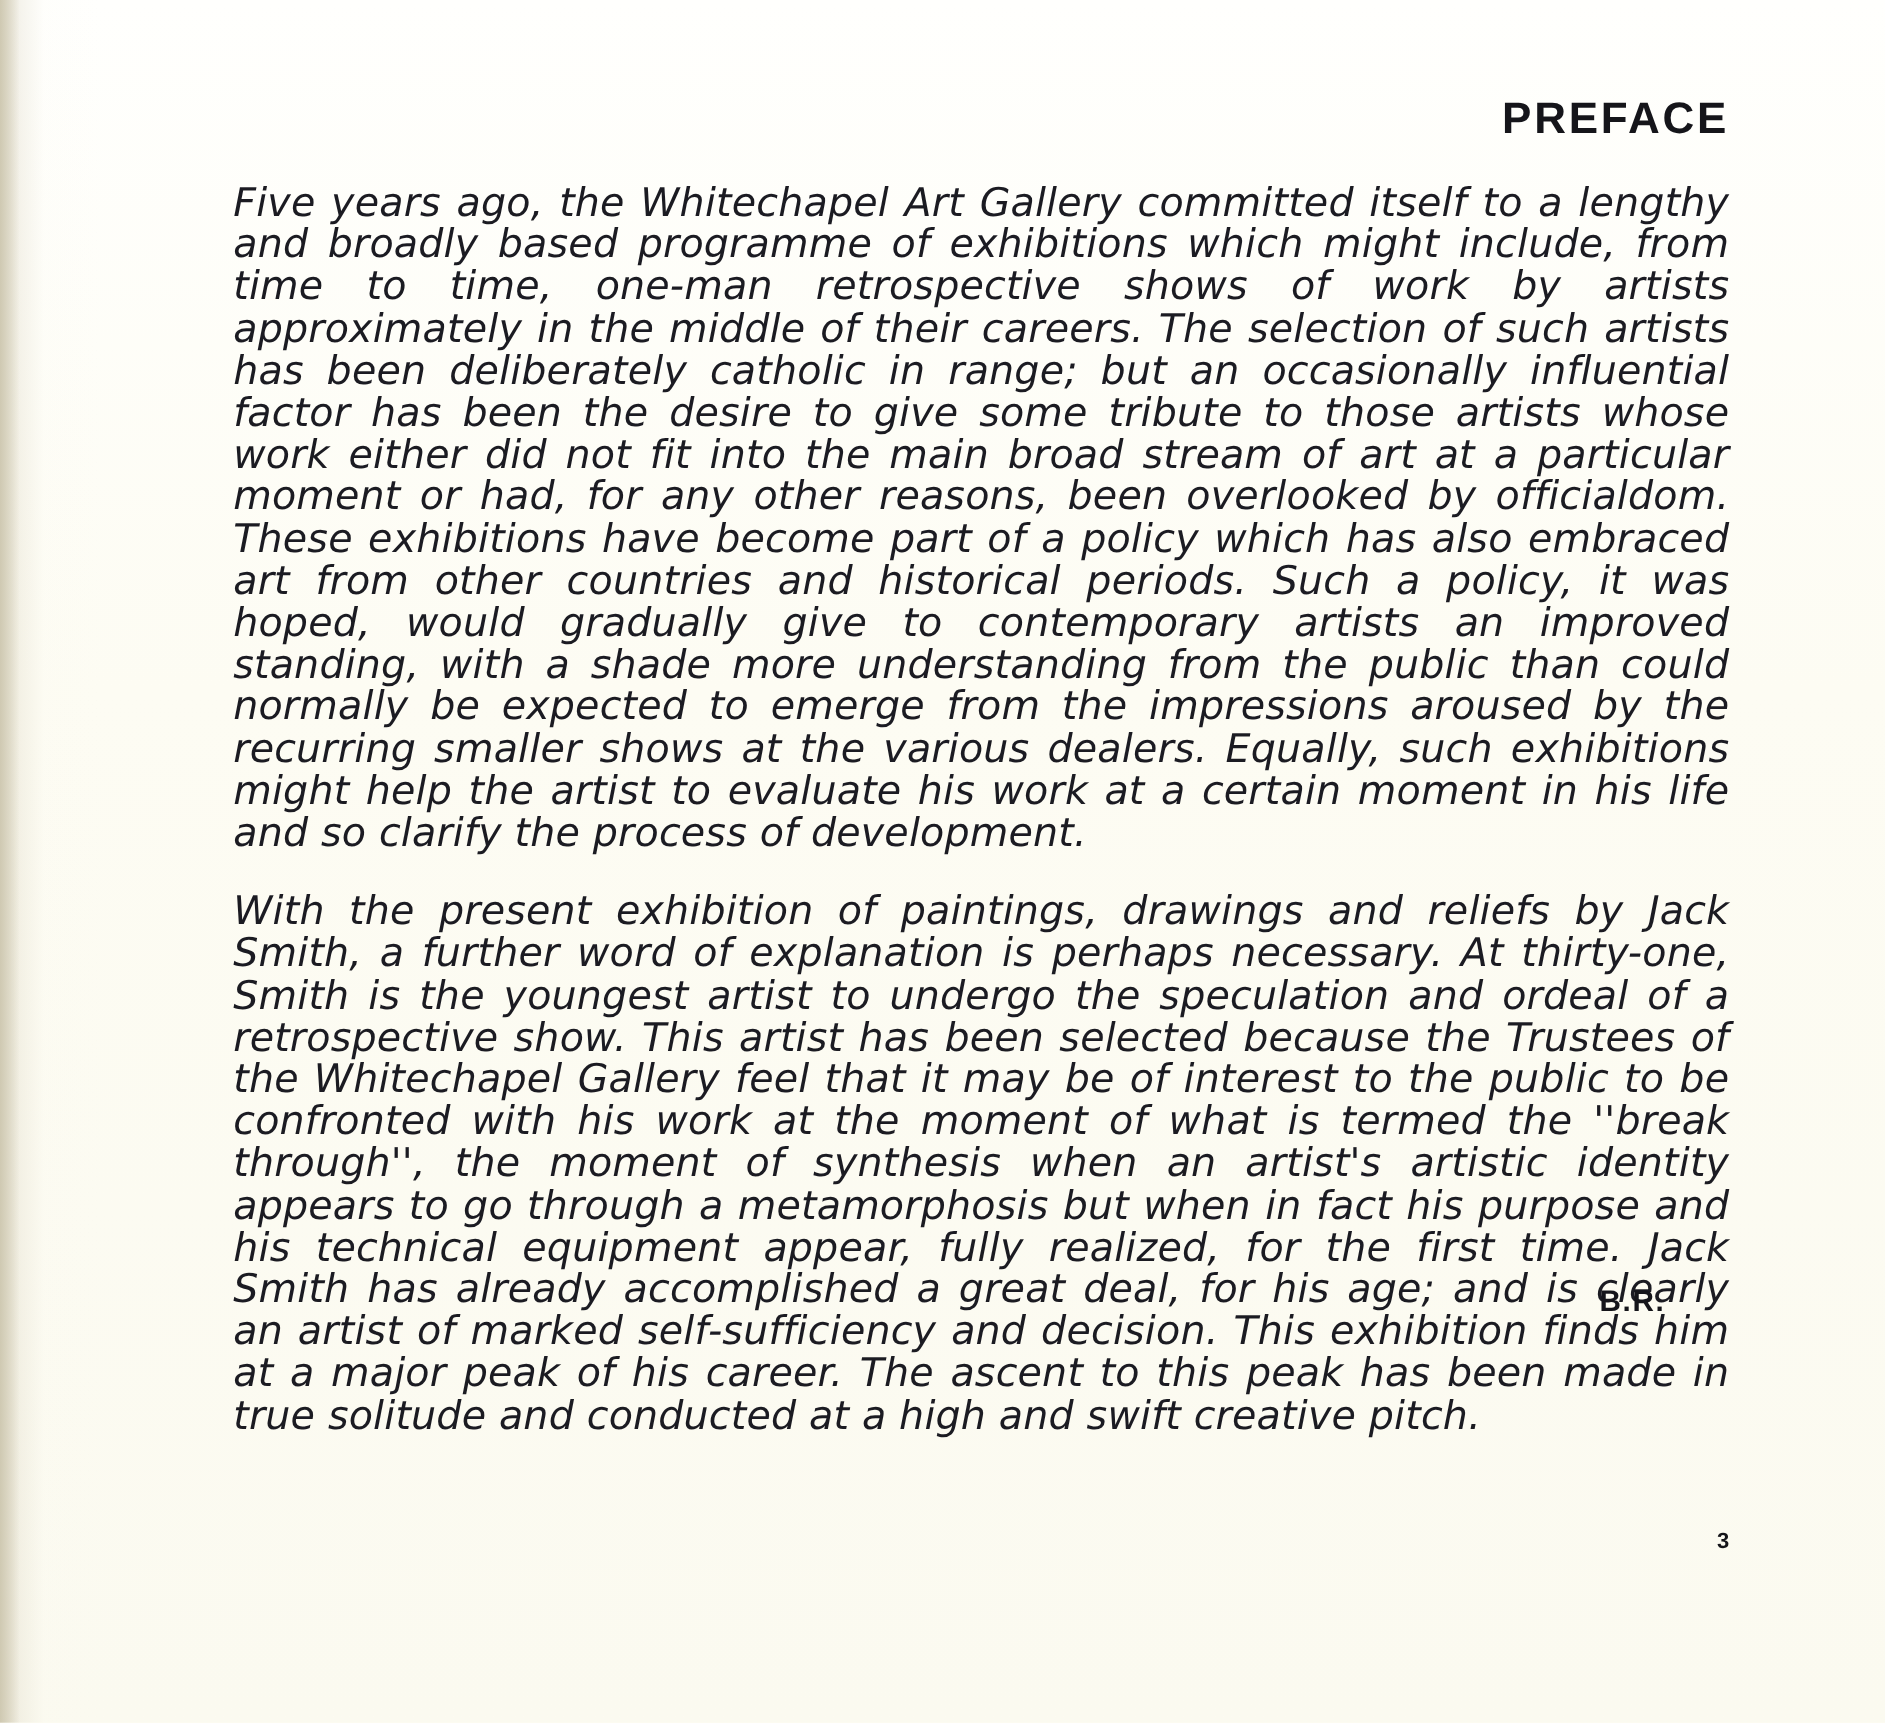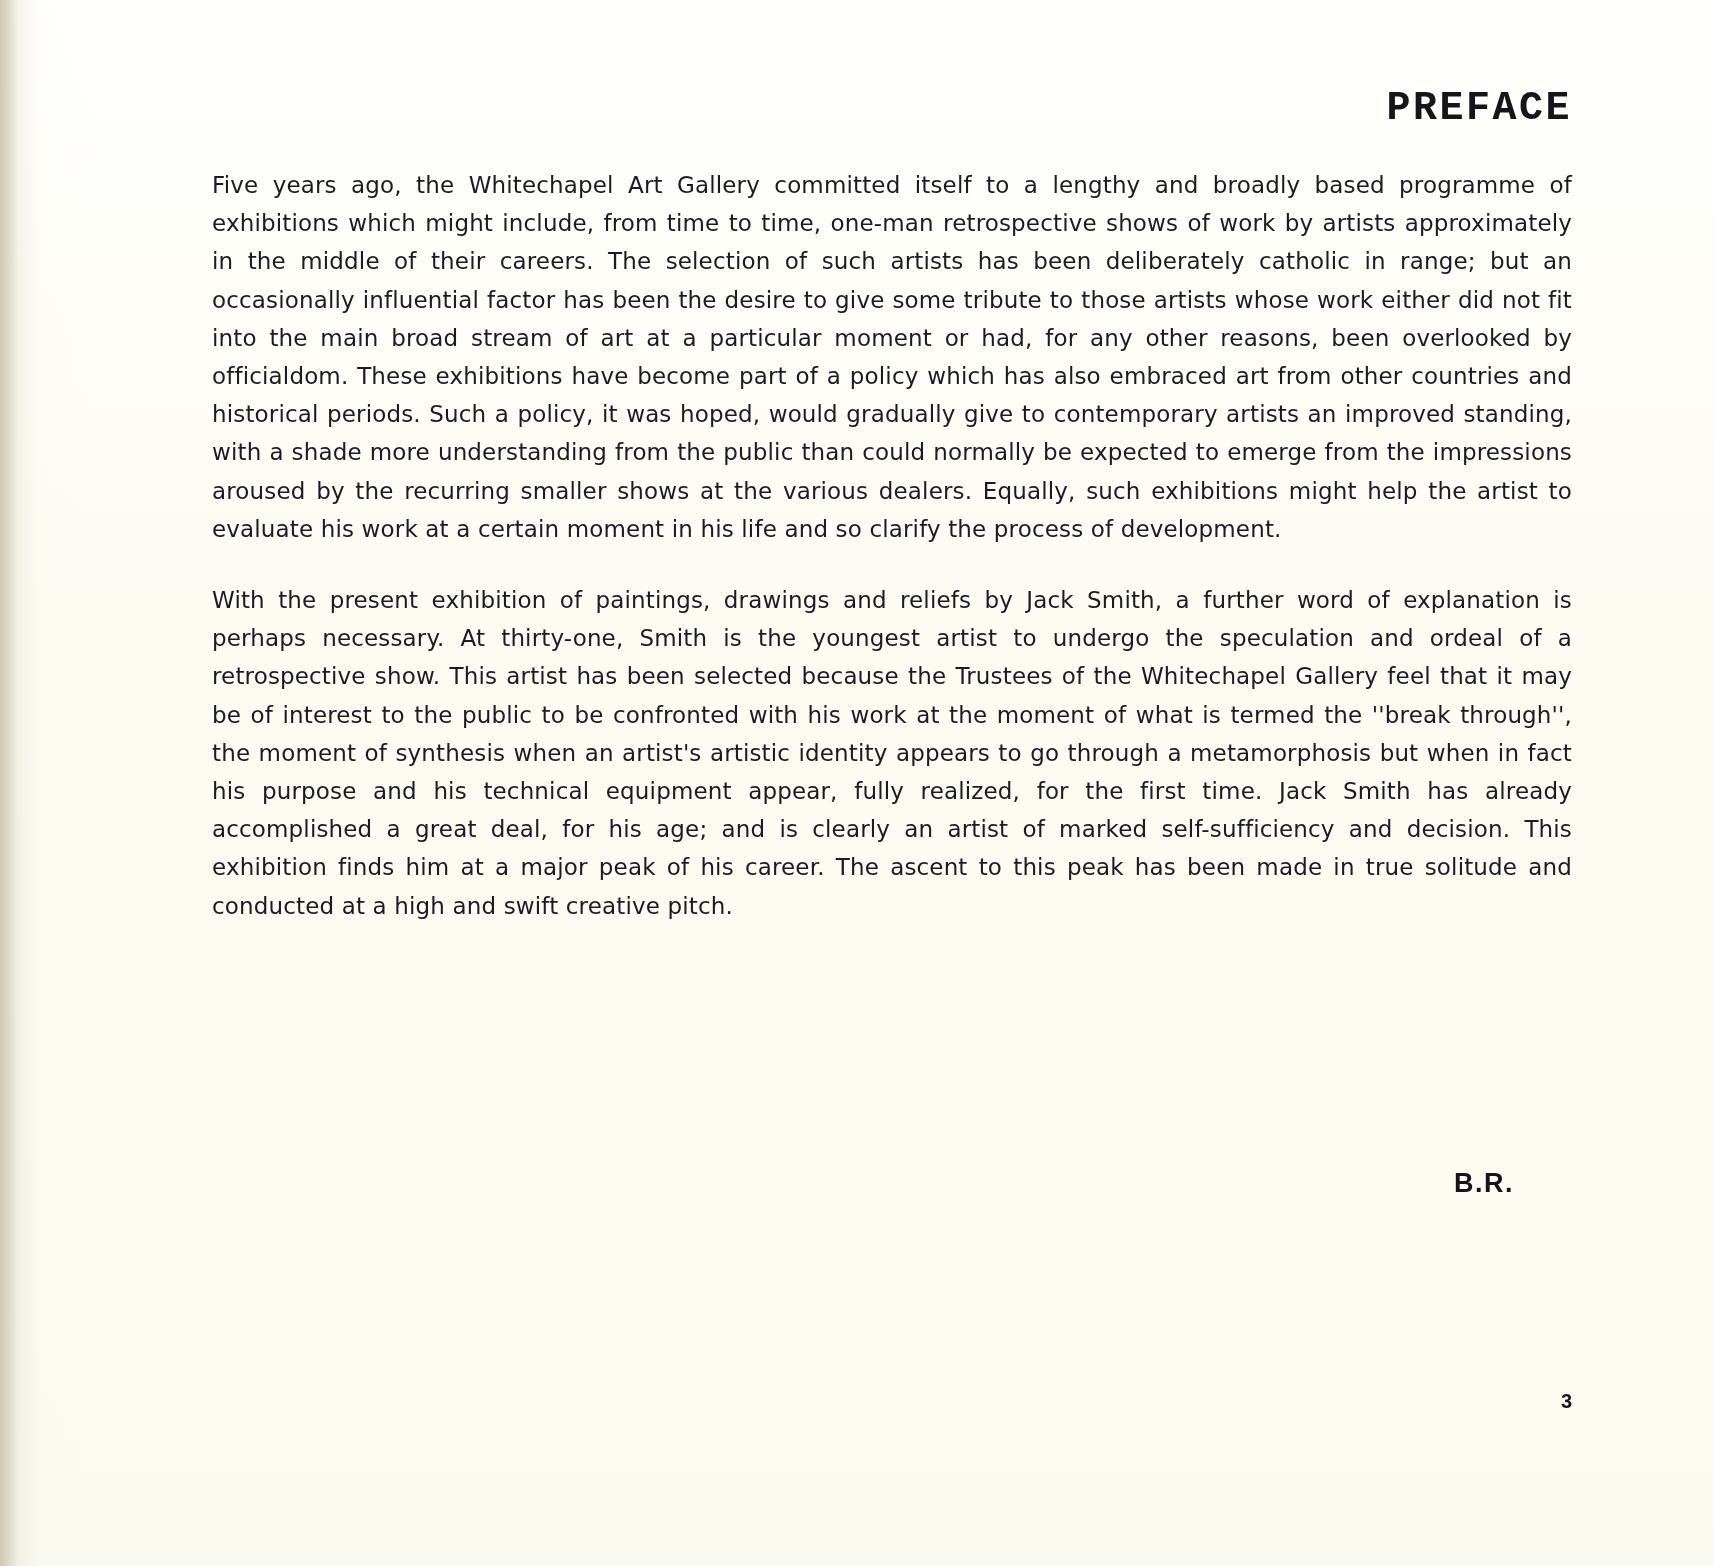--- a/index.html
+++ b/index.html
@@ -26,35 +26,36 @@
     position: absolute;
     left: 212px;
     top: 0;
     width: 1360px;
     height: 100%;
   }
   .title {
     position: absolute;
     right: 0;
     top: 86px;
-    font-family: Liberation Mono, monospace;
+    font-family: Liberation Sans, sans-serif;
     font-weight: bold;
     font-size: 40px;
     letter-spacing: 2.5px;
     color: #15151a;
   }
   .body-text {
     position: absolute;
     left: 0;
     top: 166px;
     width: 1360px;
   }
   .para {
     font-family: "DejaVu Sans", sans-serif;
-    font-size: 23px;
+    font-style: italic;
+    font-size: 36px;
     line-height: 38.2px;
     color: #1b1b22;
     text-align: justify;
     text-justify: inter-word;
     margin: 0 0 33px 0;
     letter-spacing: 0.15px;
   }
   .para:last-child { margin-bottom: 0; }
   .signature {
     position: absolute;

